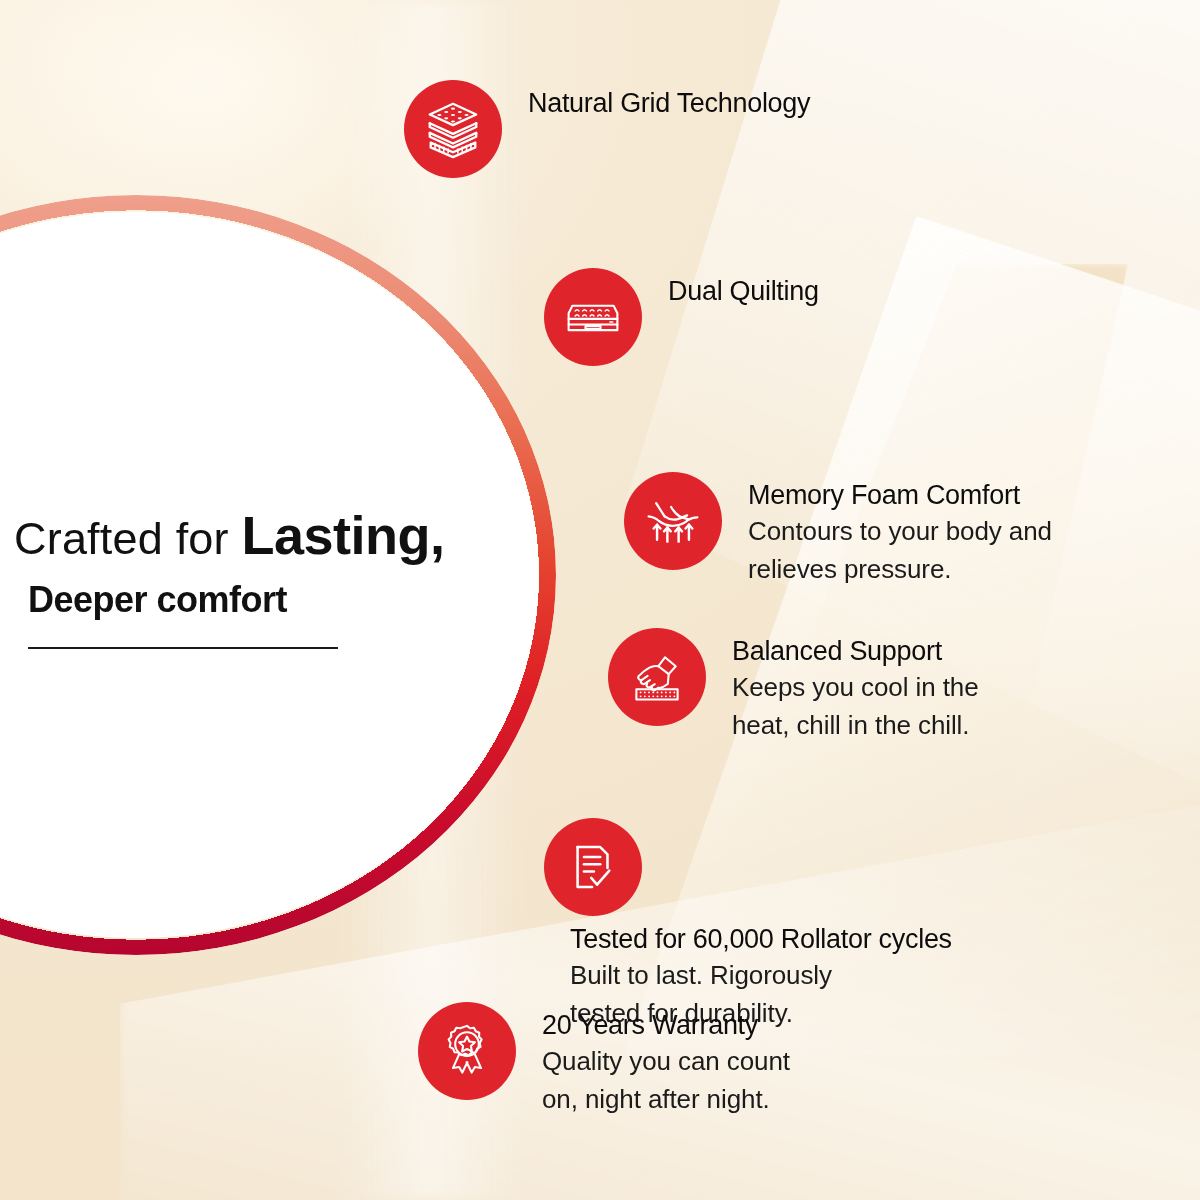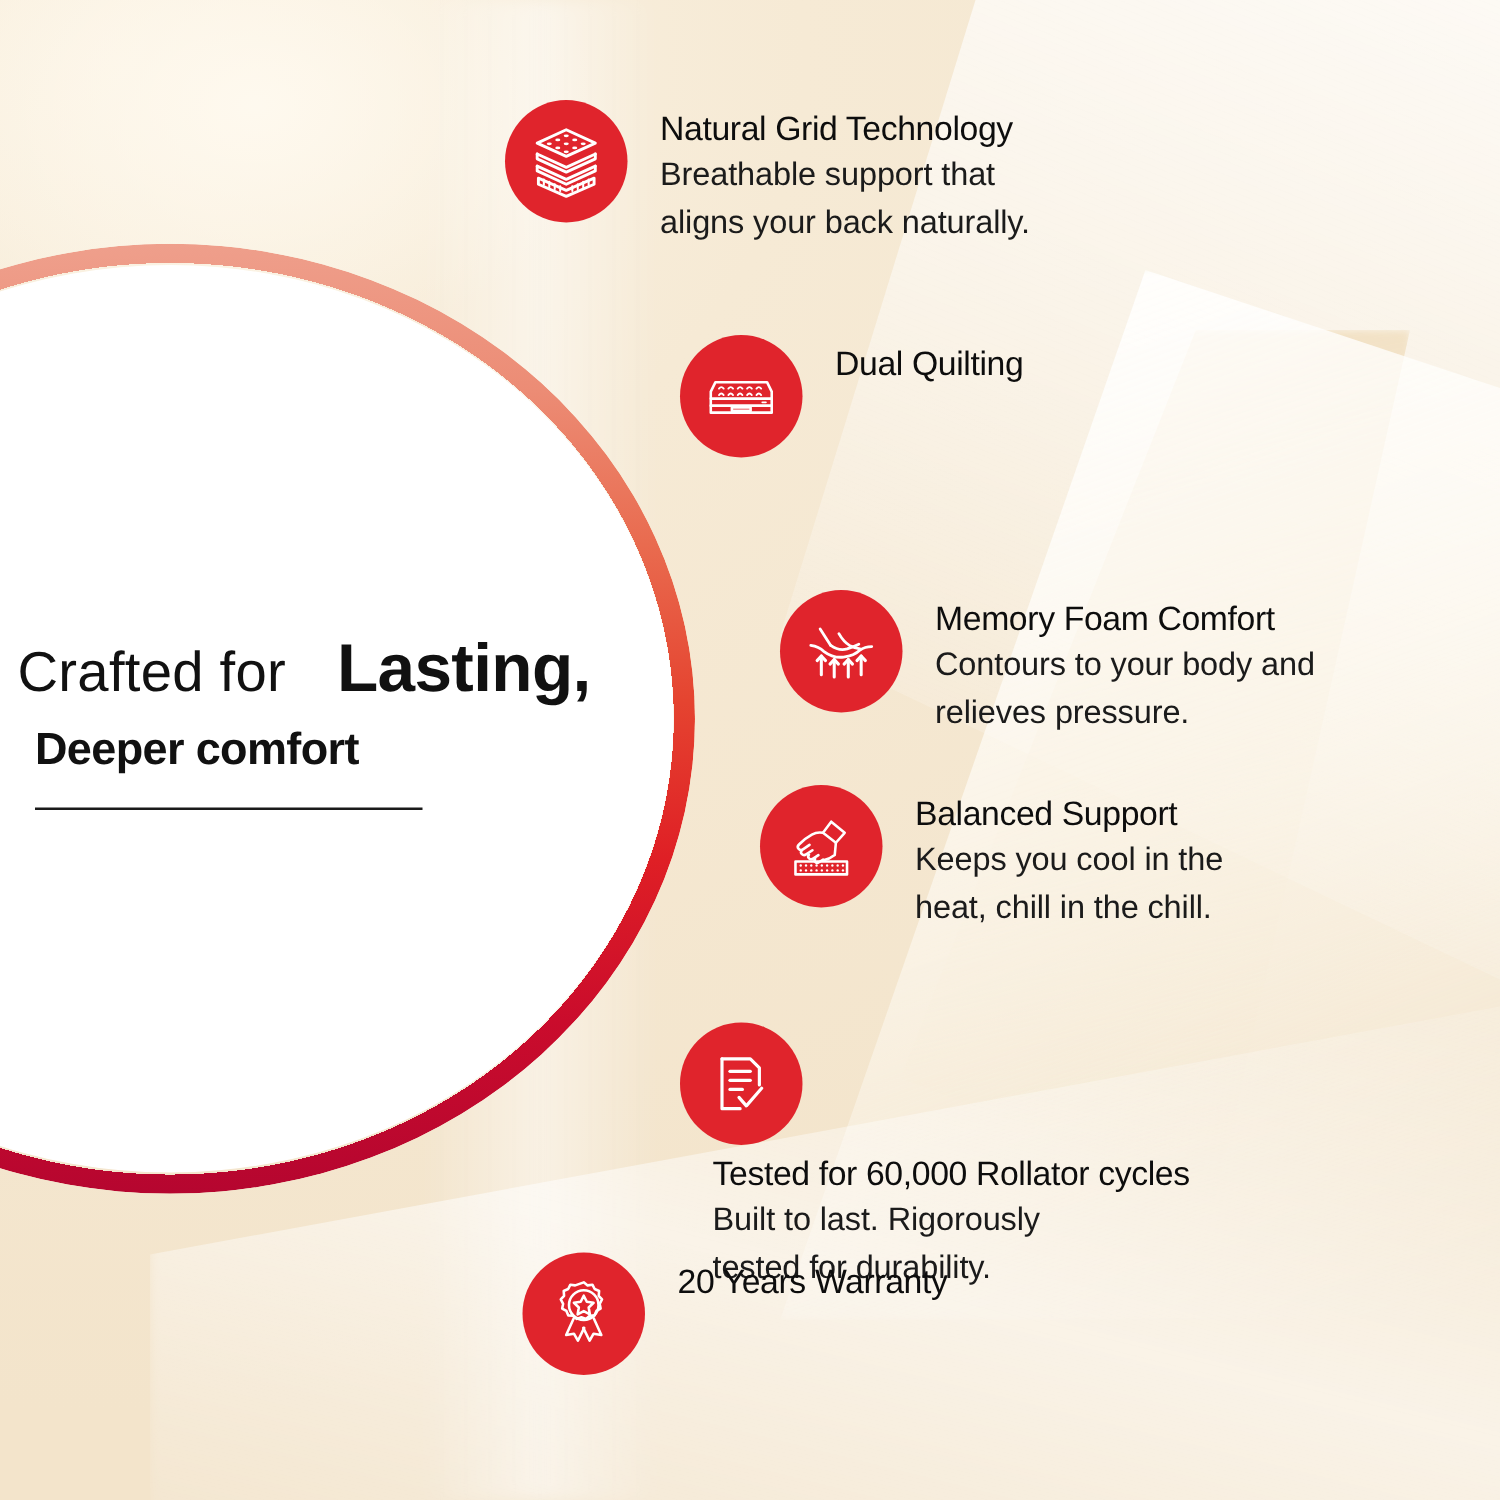--- a/index.html
+++ b/index.html
@@ -110,21 +110,21 @@
     width: 500px;
     z-index: 6;
   }
   .headline .l1 {
     font-size: 45px;
     line-height: 60px;
     color: #111111;
     white-space: nowrap;
   }
   .headline .l1 .light { font-weight: 400; letter-spacing: 0.2px; }
-  .headline .l1 .bold  { font-weight: 700; font-size: 54px; letter-spacing: -0.5px; margin-left: 28px; }
+  .headline .l1 .bold  { font-weight: 700; font-size: 54px; letter-spacing: -0.5px; }
   .headline .l2 {
     font-weight: 700;
     font-size: 36px;
     line-height: 62px;
     letter-spacing: -0.5px;
     color: #111111;
     white-space: nowrap;
     padding-left: 14px;
   }
   .headline .rule {
@@ -228,22 +228,20 @@
               <ellipse cx="46" cy="17.6" rx="2.1" ry="1.1"></ellipse>
             <ellipse cx="25" cy="21" rx="2.1" ry="1.1"></ellipse>
               <ellipse cx="39" cy="21" rx="2.1" ry="1.1"></ellipse>
             <ellipse cx="32" cy="24.2" rx="2.1" ry="1.1"></ellipse>
           </g>
         </svg>
       </span>
     </div>
     <div class="copy">
       <div class="f-title">Natural Grid Technology</div>
-      <div class="f-desc">Breathable support that
-aligns your back naturally.</div>
     </div>
   </div>
 
   <div class="feature" id="feat-1">
     <div class="badge">
       <span>
         <svg width="60" height="60" viewBox="0 0 64 64" fill="none" stroke="#ffffff" stroke-width="2.2" stroke-linejoin="round" stroke-linecap="round">
           <path d="M10 20 L54 20 L58 28 L58 34 L6 34 L6 28 Z"></path>
           <path d="M6 34 L6 40 L58 40 L58 34"></path>
           <path d="M6 40 L6 46 L58 46 L58 40"></path>
@@ -365,16 +363,18 @@
           <path d="M32 5.2 l3.3 2.6 4.1 -0.6 1.9 3.7 3.8 1.7 -0.3 4.1 2.8 3.1 -2 3.7 0.8 4.1 -3.6 2 -1.6 3.8 -4.1 0.3 -3.2 2.7 -3.9 -1.4 -3.9 1.4 -3.2 -2.7 -4.1 -0.3 -1.6 -3.8 -3.6 -2 0.8 -4.1 -2 -3.7 2.8 -3.1 -0.3 -4.1 3.8 -1.7 1.9 -3.7 4.1 0.6 Z"></path>
           <circle cx="32" cy="24.6" r="12.6"></circle>
           <path d="M32 16.6 l2.6 5.2 5.8 0.8 -4.2 4.1 1 5.8 -5.2 -2.7 -5.2 2.7 1 -5.8 -4.2 -4.1 5.8 -0.8 Z"></path>
           <path d="M23.4 36 L17 50.2 L23.6 49 L27 55 L32.4 44"></path>
           <path d="M40.6 36 L47 50.2 L40.4 49 L37 55 L31.6 44"></path>
         </svg>
       </span>
     </div>
     <div class="copy">
       <div class="f-title">20 Years Warranty</div>
+      <div class="f-desc">Quality you can count
+on, night after night.</div>
     </div>
   </div>
 
 </div>
 
 </body></html>

